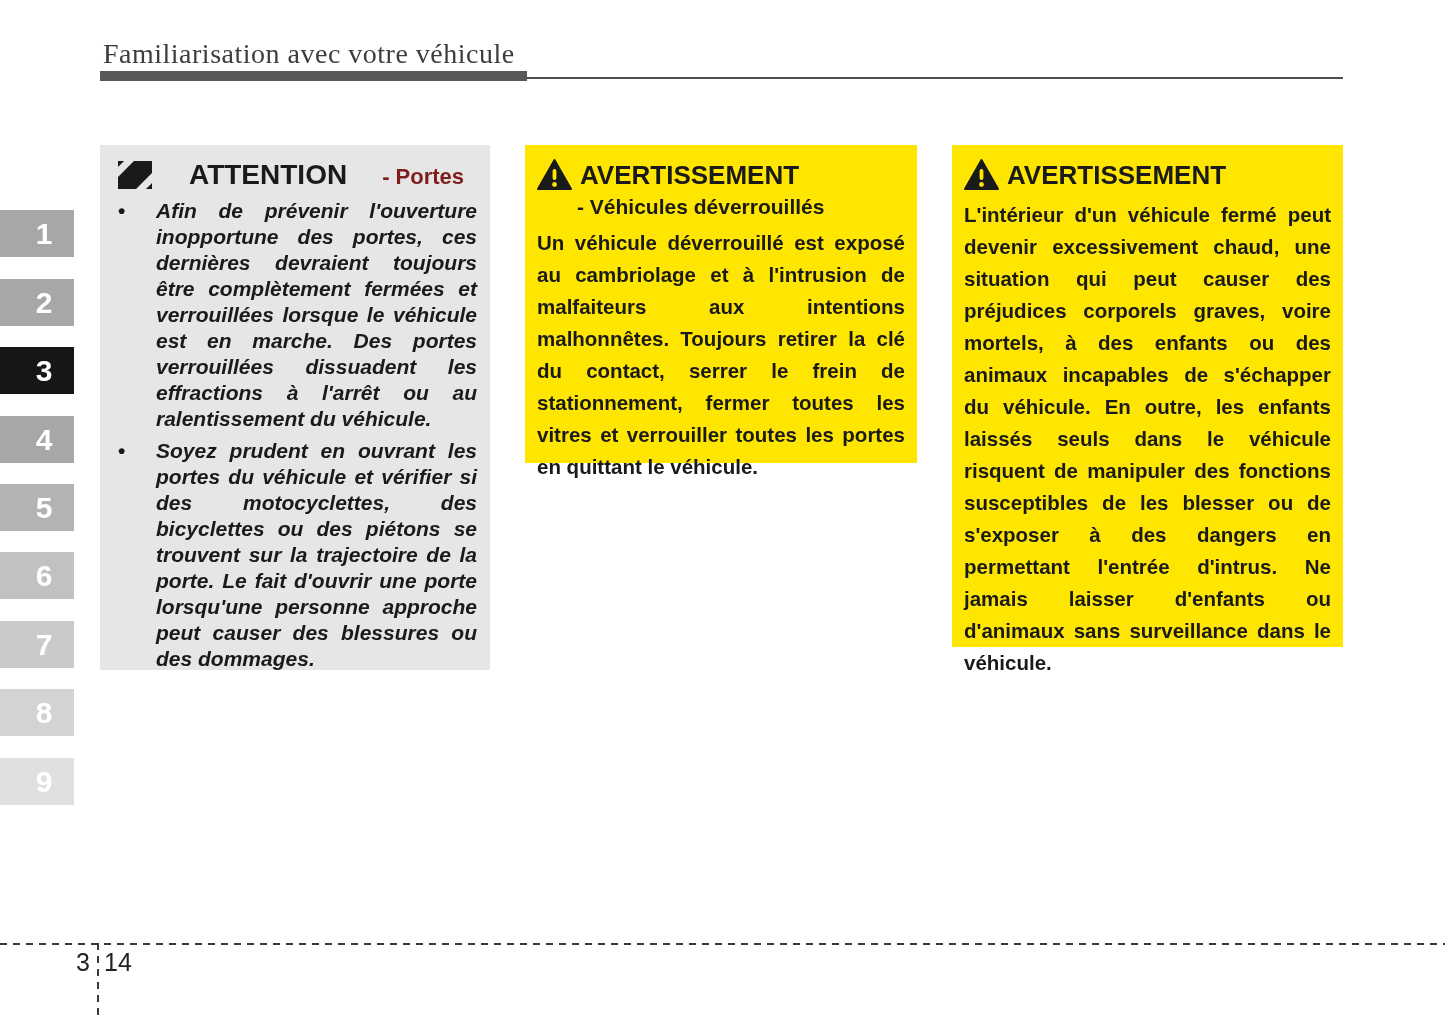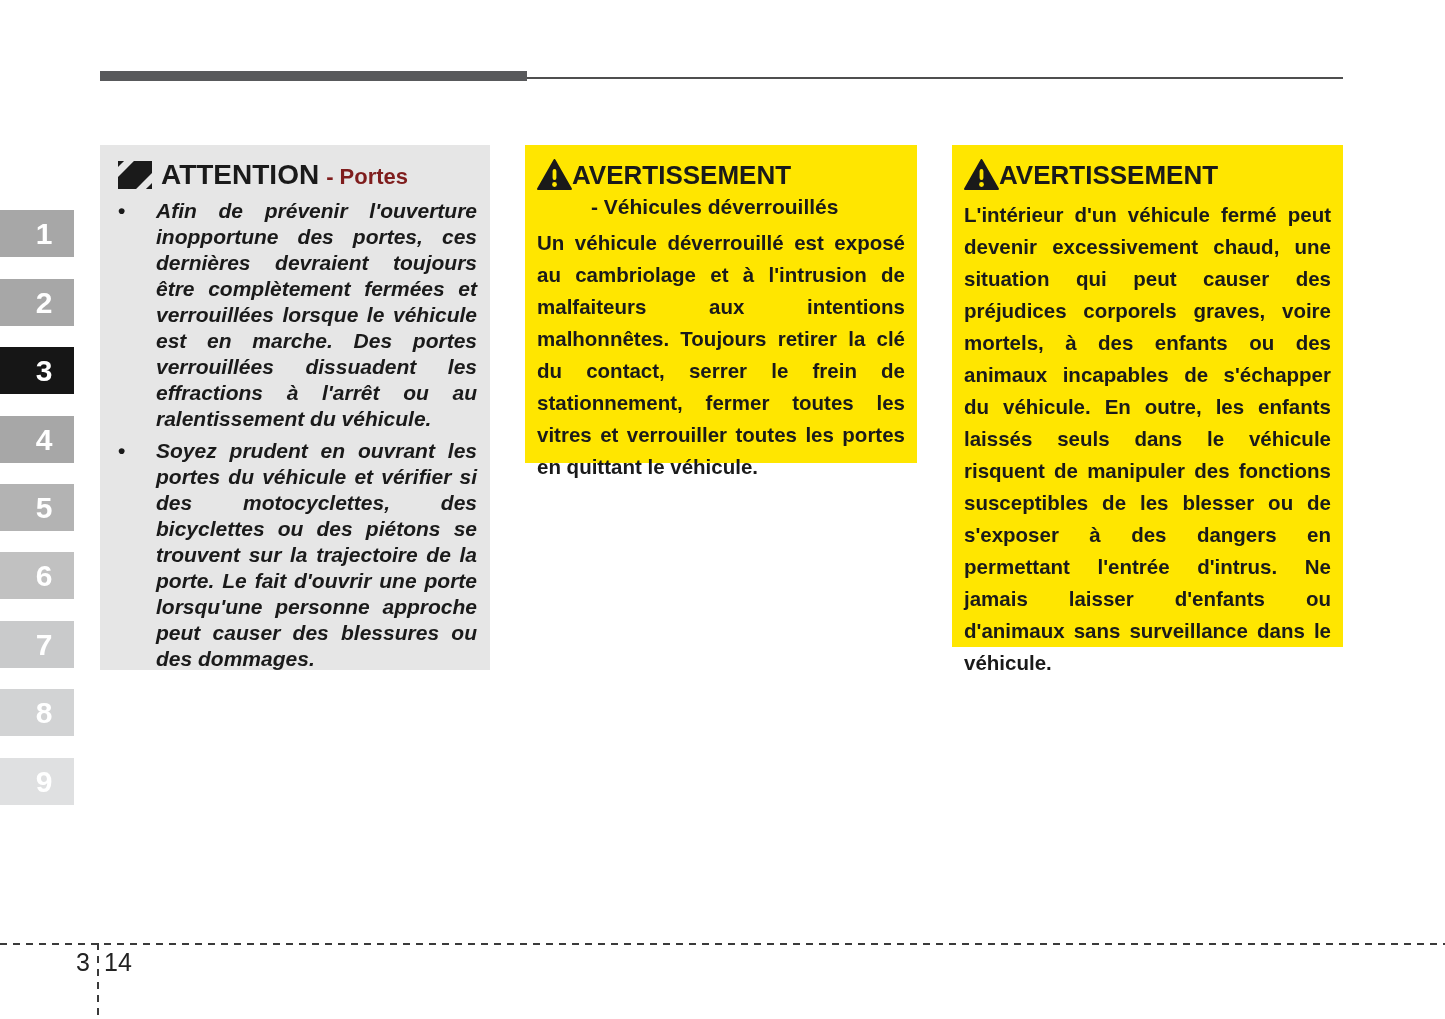--- a/index.html
+++ b/index.html
@@ -48,27 +48,27 @@
     left:525px;top:145px;width:392px;height:318px;
     background:#ffe600;
     padding:12px 12px 0 12px;
   }
   .box-warning-2{
     left:952px;top:145px;width:391px;height:502px;
     background:#ffe600;
     padding:12px 12px 0 12px;
   }
 
-  .caution-title-row{display:flex;align-items:center;height:36px;}
+  .caution-title-row{display:flex;align-items:center;height:36px;gap:28px;}
   .caution-title{font-size:28px;font-weight:bold;letter-spacing:0;margin-left:9px;color:#1a1a1a;}
   .caution-subtitle{font-size:22px;font-weight:bold;margin-left:7px;padding-top:4px;color:#7f1d1d;}
 
   .warn-title-row{display:flex;align-items:center;height:36px;}
-  .warn-title{font-size:26px;font-weight:bold;margin-left:0;color:#1a1a1a;}
-  .warn-subtitle{font-size:21px;font-weight:bold;margin-left:54px;margin-top:2px;height:26px;color:#1a1a1a;}
+  .warn-title{font-size:26px;font-weight:bold;margin-left:8px;color:#1a1a1a;}
+  .warn-subtitle{font-size:21px;font-weight:bold;margin-left:40px;margin-top:2px;height:26px;color:#1a1a1a;}
 
   .warn-body{
     margin-top:6px;
     font-size:20.5px;font-weight:bold;line-height:32px;
     text-align:justify;color:#1a1a1a;
   }
 
   .bullet-list{margin-top:5px;}
   .bullet-item{
     position:relative;padding-left:38px;
@@ -99,20 +99,21 @@
   .footer-page{
     position:absolute;left:104px;top:948px;
     font-size:25px;color:#222222;
   }
 </style>
 </head>
 <body>
 
 <div class="page">
 
+  <div class="header-title">Familiarisation avec votre véhicule</div>
   <div class="header-bar"></div>
   <div class="header-rule"></div>
 
   <div class="tab" style="top: 210px; background-color: rgb(167, 167, 167);">
       <span>1</span>
     </div>
   <div class="tab" style="top: 279px; background-color: rgb(167, 167, 167);">
       <span>2</span>
     </div>
   <div class="tab" style="top: 347px; background-color: rgb(22, 22, 22);">

